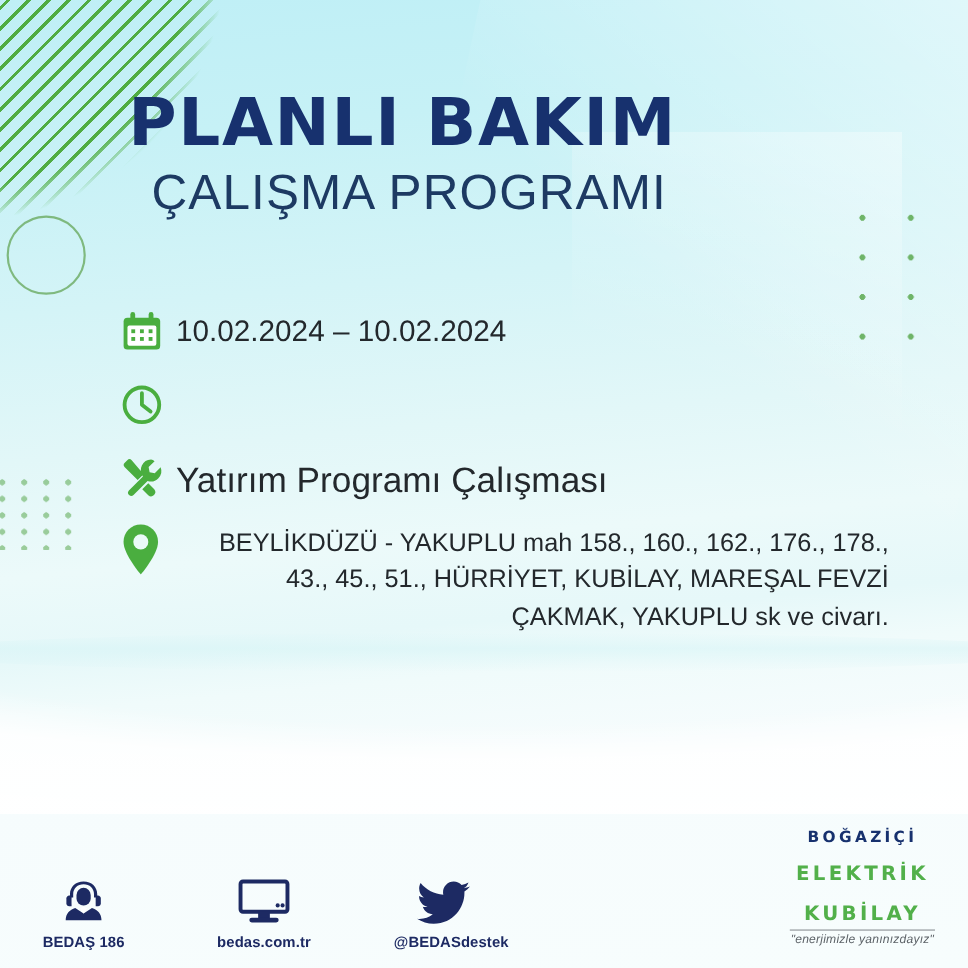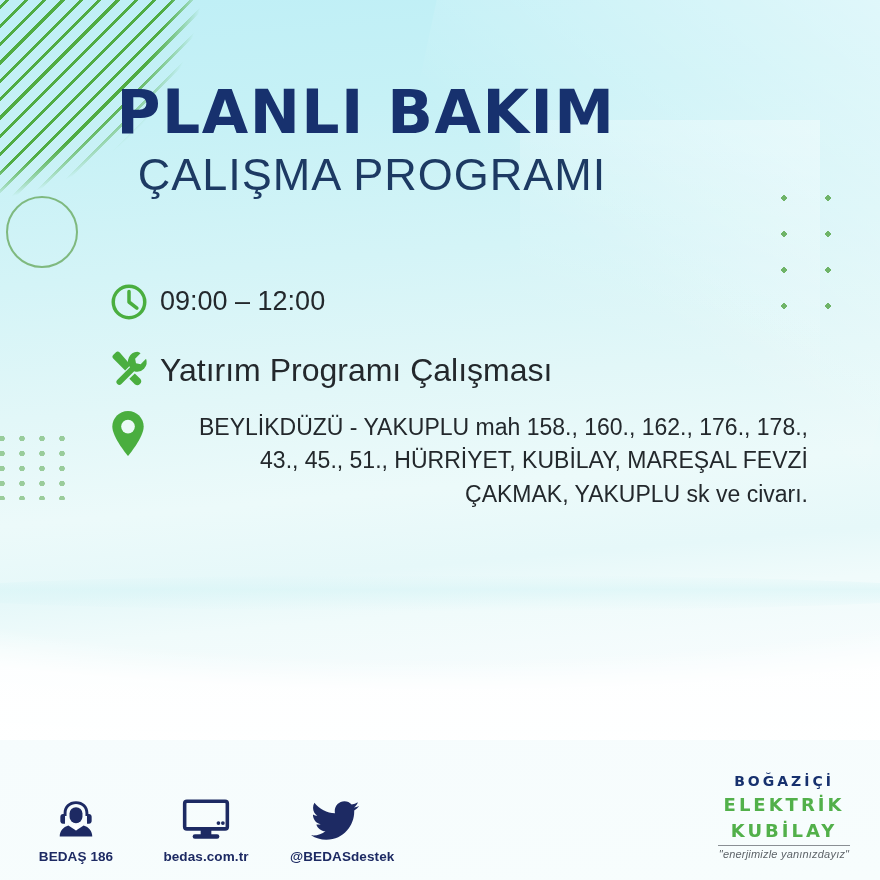--- a/index.html
+++ b/index.html
@@ -192,21 +192,21 @@
     position: absolute;
     left: 30px;
     bottom: 16px;
     width: 820px;
     display: flex;
     align-items: flex-end;
   }
   .contacts {
     display: flex;
     align-items: flex-end;
-    gap: 38px;
+    gap: 72px;
   }
   .contact {
     width: 92px;
     text-align: center;
   }
   .contact .cico {
     height: 48px;
     display: flex;
     align-items: flex-end;
     justify-content: center;
@@ -228,21 +228,21 @@
     padding-bottom: 4px;
   }
   .brand .b1 {
     font-size: 14px;
     font-weight: 800;
     letter-spacing: 3px;
     color: #17316e;
     font-family: "DejaVu Sans", sans-serif;
   }
   .brand .b2, .brand .b3 {
-    margin-top: 8px;
+    margin-top: 18px;
     font-size: 18px;
     font-weight: 800;
     letter-spacing: 3px;
     color: #52b04a;
     font-family: "DejaVu Sans", sans-serif;
   }
   .brand .bline {
     margin: 5px auto 3px auto;
     width: 132px;
     height: 1px;
@@ -270,29 +270,47 @@
   <div class="dots dots-right"></div>
   <div class="dots dots-left"></div>
 
   <div class="header">
     <div class="title-main">PLANLI BAKIM</div>
     <div class="title-sub">ÇALIŞMA PROGRAMI</div>
   </div>
 
   <div class="info">
 
+    <div class="row date">
+      <div class="ico">
+        <svg width="42" height="42" viewBox="0 0 48 48" aria-hidden="true">
+          <rect x="5" y="9" width="38" height="33" rx="4" fill="#4aae3f"></rect>
+          <rect x="9" y="17" width="30" height="21" rx="2" fill="#ffffff"></rect>
+          <rect x="12" y="3" width="5" height="11" rx="2.5" fill="#4aae3f"></rect>
+          <rect x="31" y="3" width="5" height="11" rx="2.5" fill="#4aae3f"></rect>
+          <g fill="#4aae3f">
+            <rect x="13" y="21" width="4" height="4"></rect>
+            <rect x="22" y="21" width="4" height="4"></rect>
+            <rect x="31" y="21" width="4" height="4"></rect>
+            <rect x="13" y="29" width="4" height="4"></rect>
+            <rect x="22" y="29" width="4" height="4"></rect>
+            <rect x="31" y="29" width="4" height="4"></rect>
+          </g>
+        </svg>
+      </div>
+      <div class="txt">10.02.2024 – 10.02.2024</div>
+    </div>
 
     <div class="row time">
       <div class="ico">
         <svg width="42" height="42" viewBox="0 0 48 48" aria-hidden="true">
           <circle cx="24" cy="24" r="18" fill="none" stroke="#4aae3f" stroke-width="4"></circle>
           <path d="M24 12 L24 24 L33 31" fill="none" stroke="#4aae3f" stroke-width="4" stroke-linecap="round" stroke-linejoin="round"></path>
         </svg>
       </div>
-      <div class="txt">09:00 – 12:00</div>
     </div>
 
     <div class="row work">
       <div class="ico">
         <svg width="42" height="42" viewBox="0 0 48 48" aria-hidden="true">
           <g fill="#4aae3f">
             <path d="M33.5 5.5 a11 11 0 0 0 -8.4 17.6 L10.5 37.6 a3.4 3.4 0 0 0 4.8 4.8 L29.9 27.7 a11 11 0 0 0 13.6 -14.3 l-6.2 6.2 -5.3 -1 -1 -5.3 6.2 -6.2 a11 11 0 0 0 -3.7 -1.6 z"></path>
             <path d="M13.4 6.2 a3.2 3.2 0 0 0 -4.6 0 L6.2 8.8 a3.2 3.2 0 0 0 0 4.6 L19.6 26.8 l6.2 -6.2 z"></path>
             <path d="M30.6 30.2 l-6.2 6.2 6.2 6.2 a4.4 4.4 0 0 0 6.2 -6.2 z"></path>
           </g>

